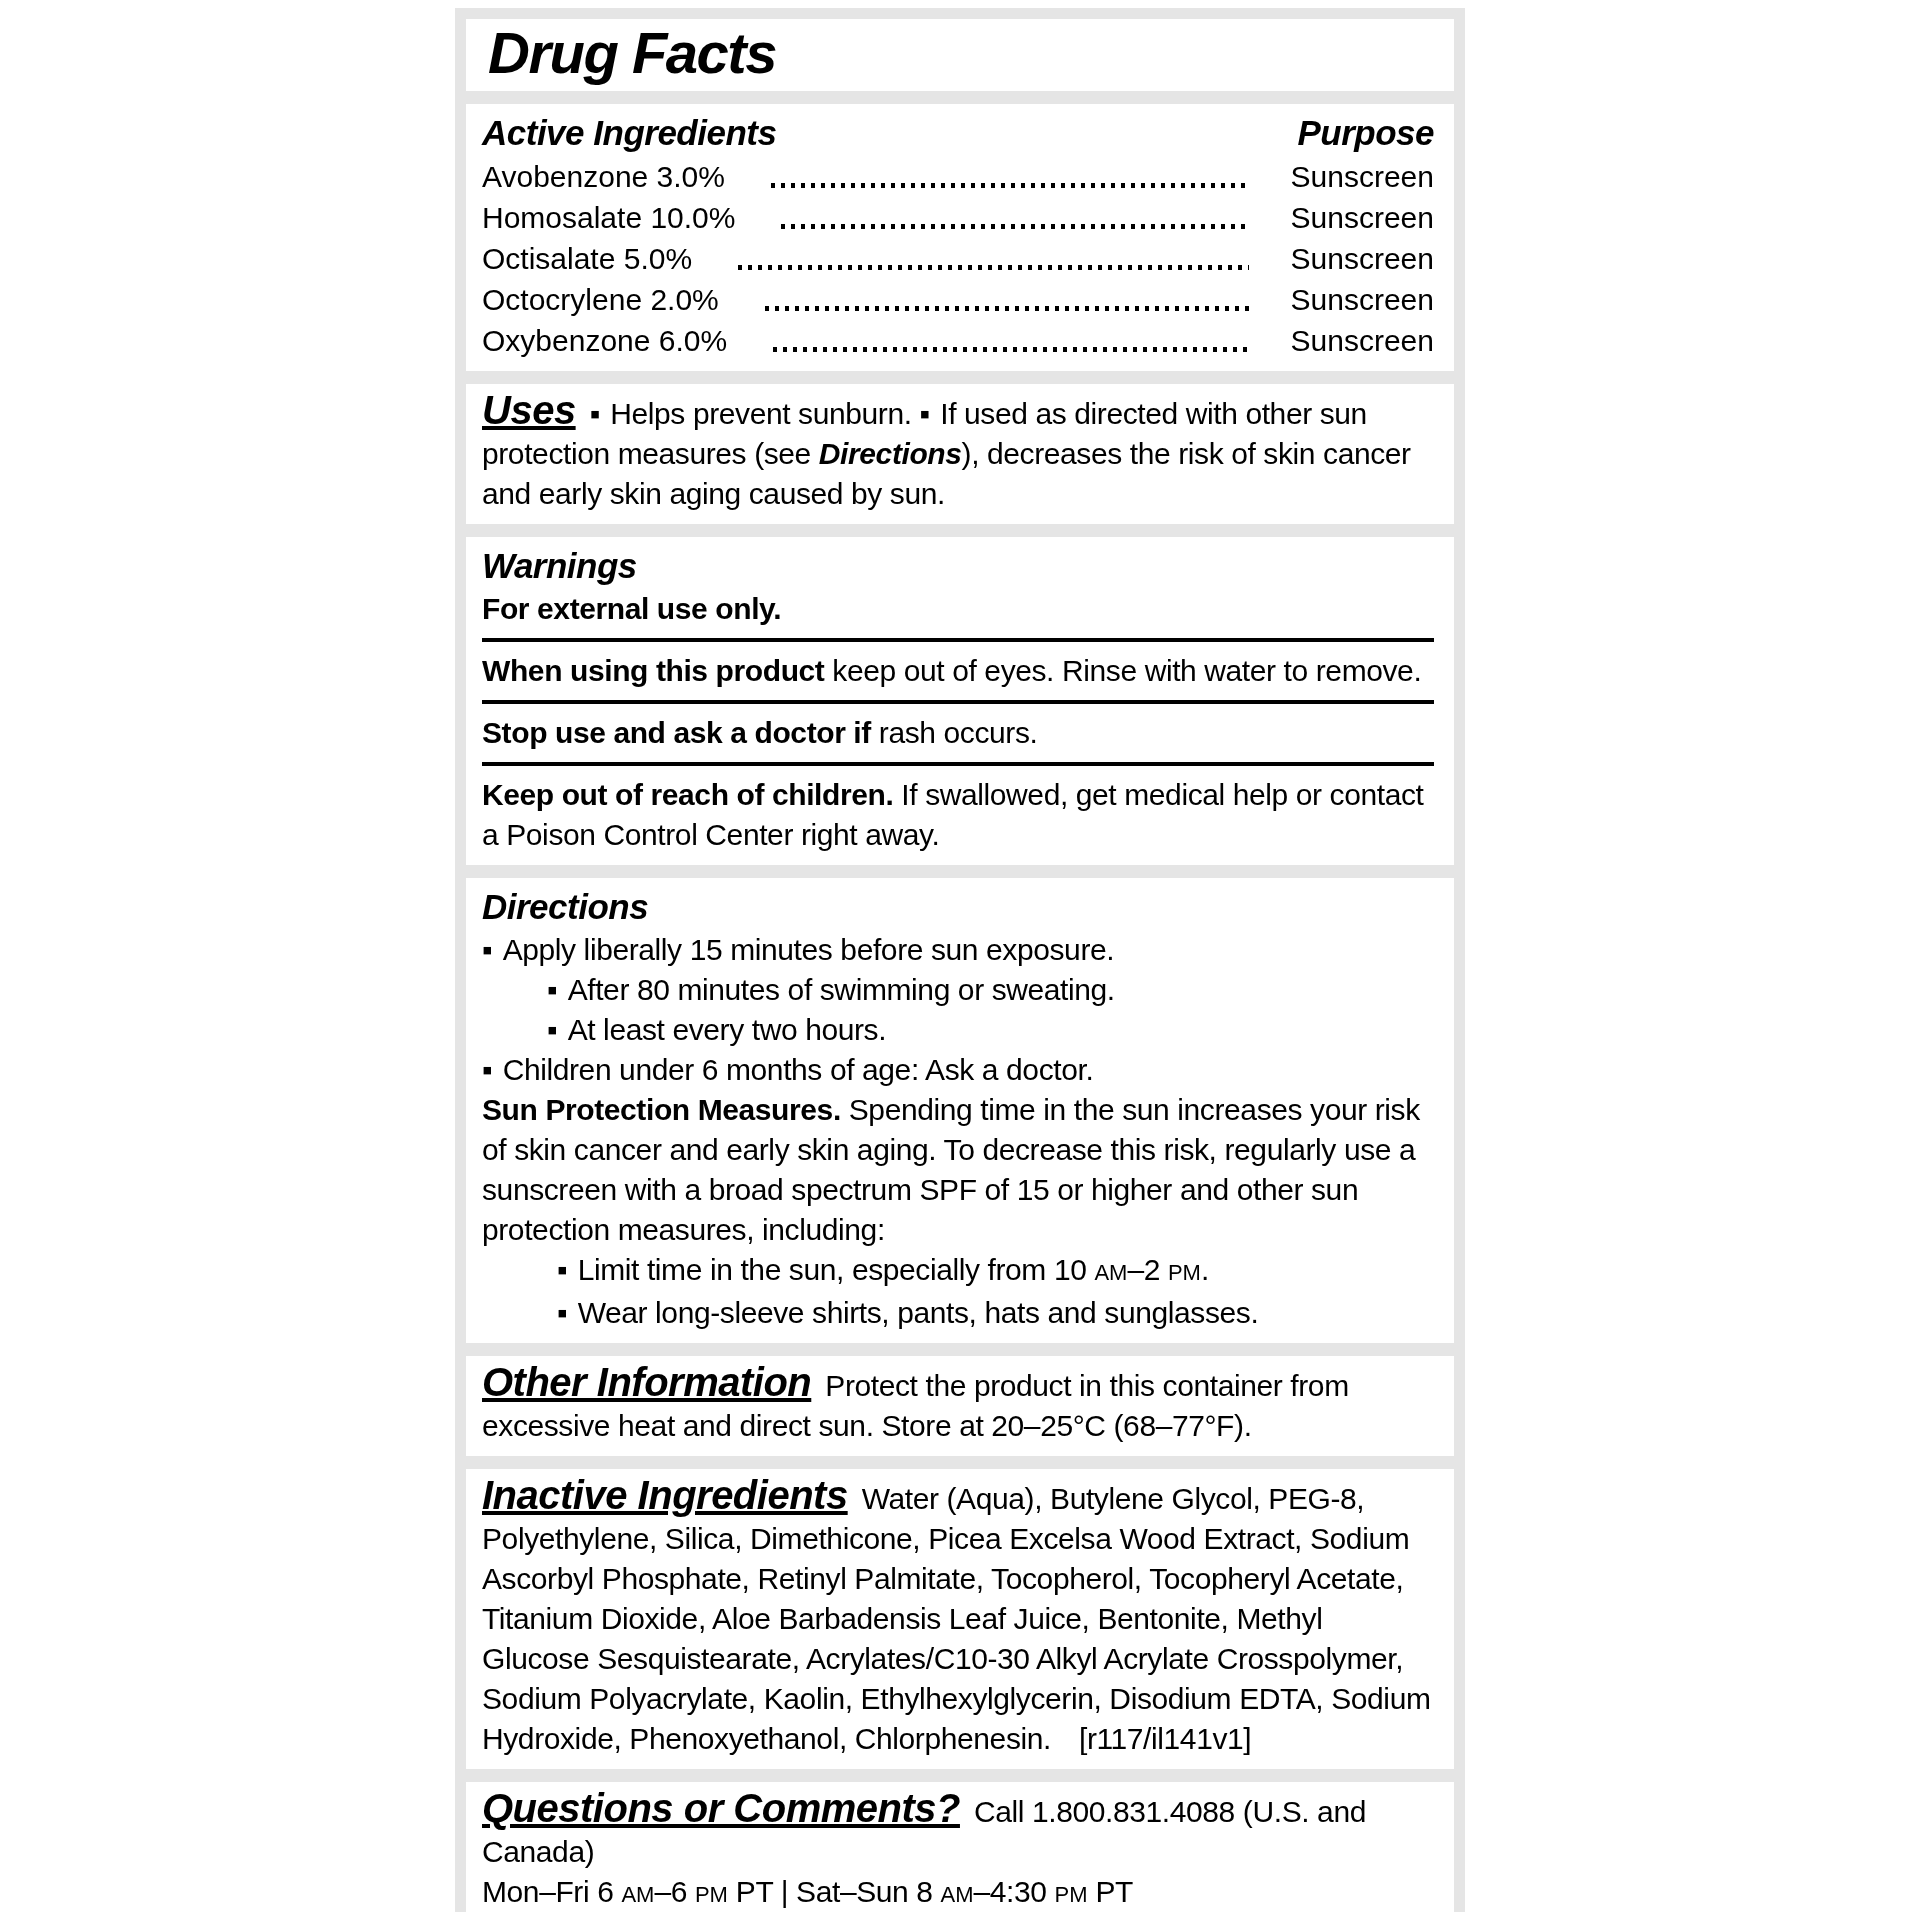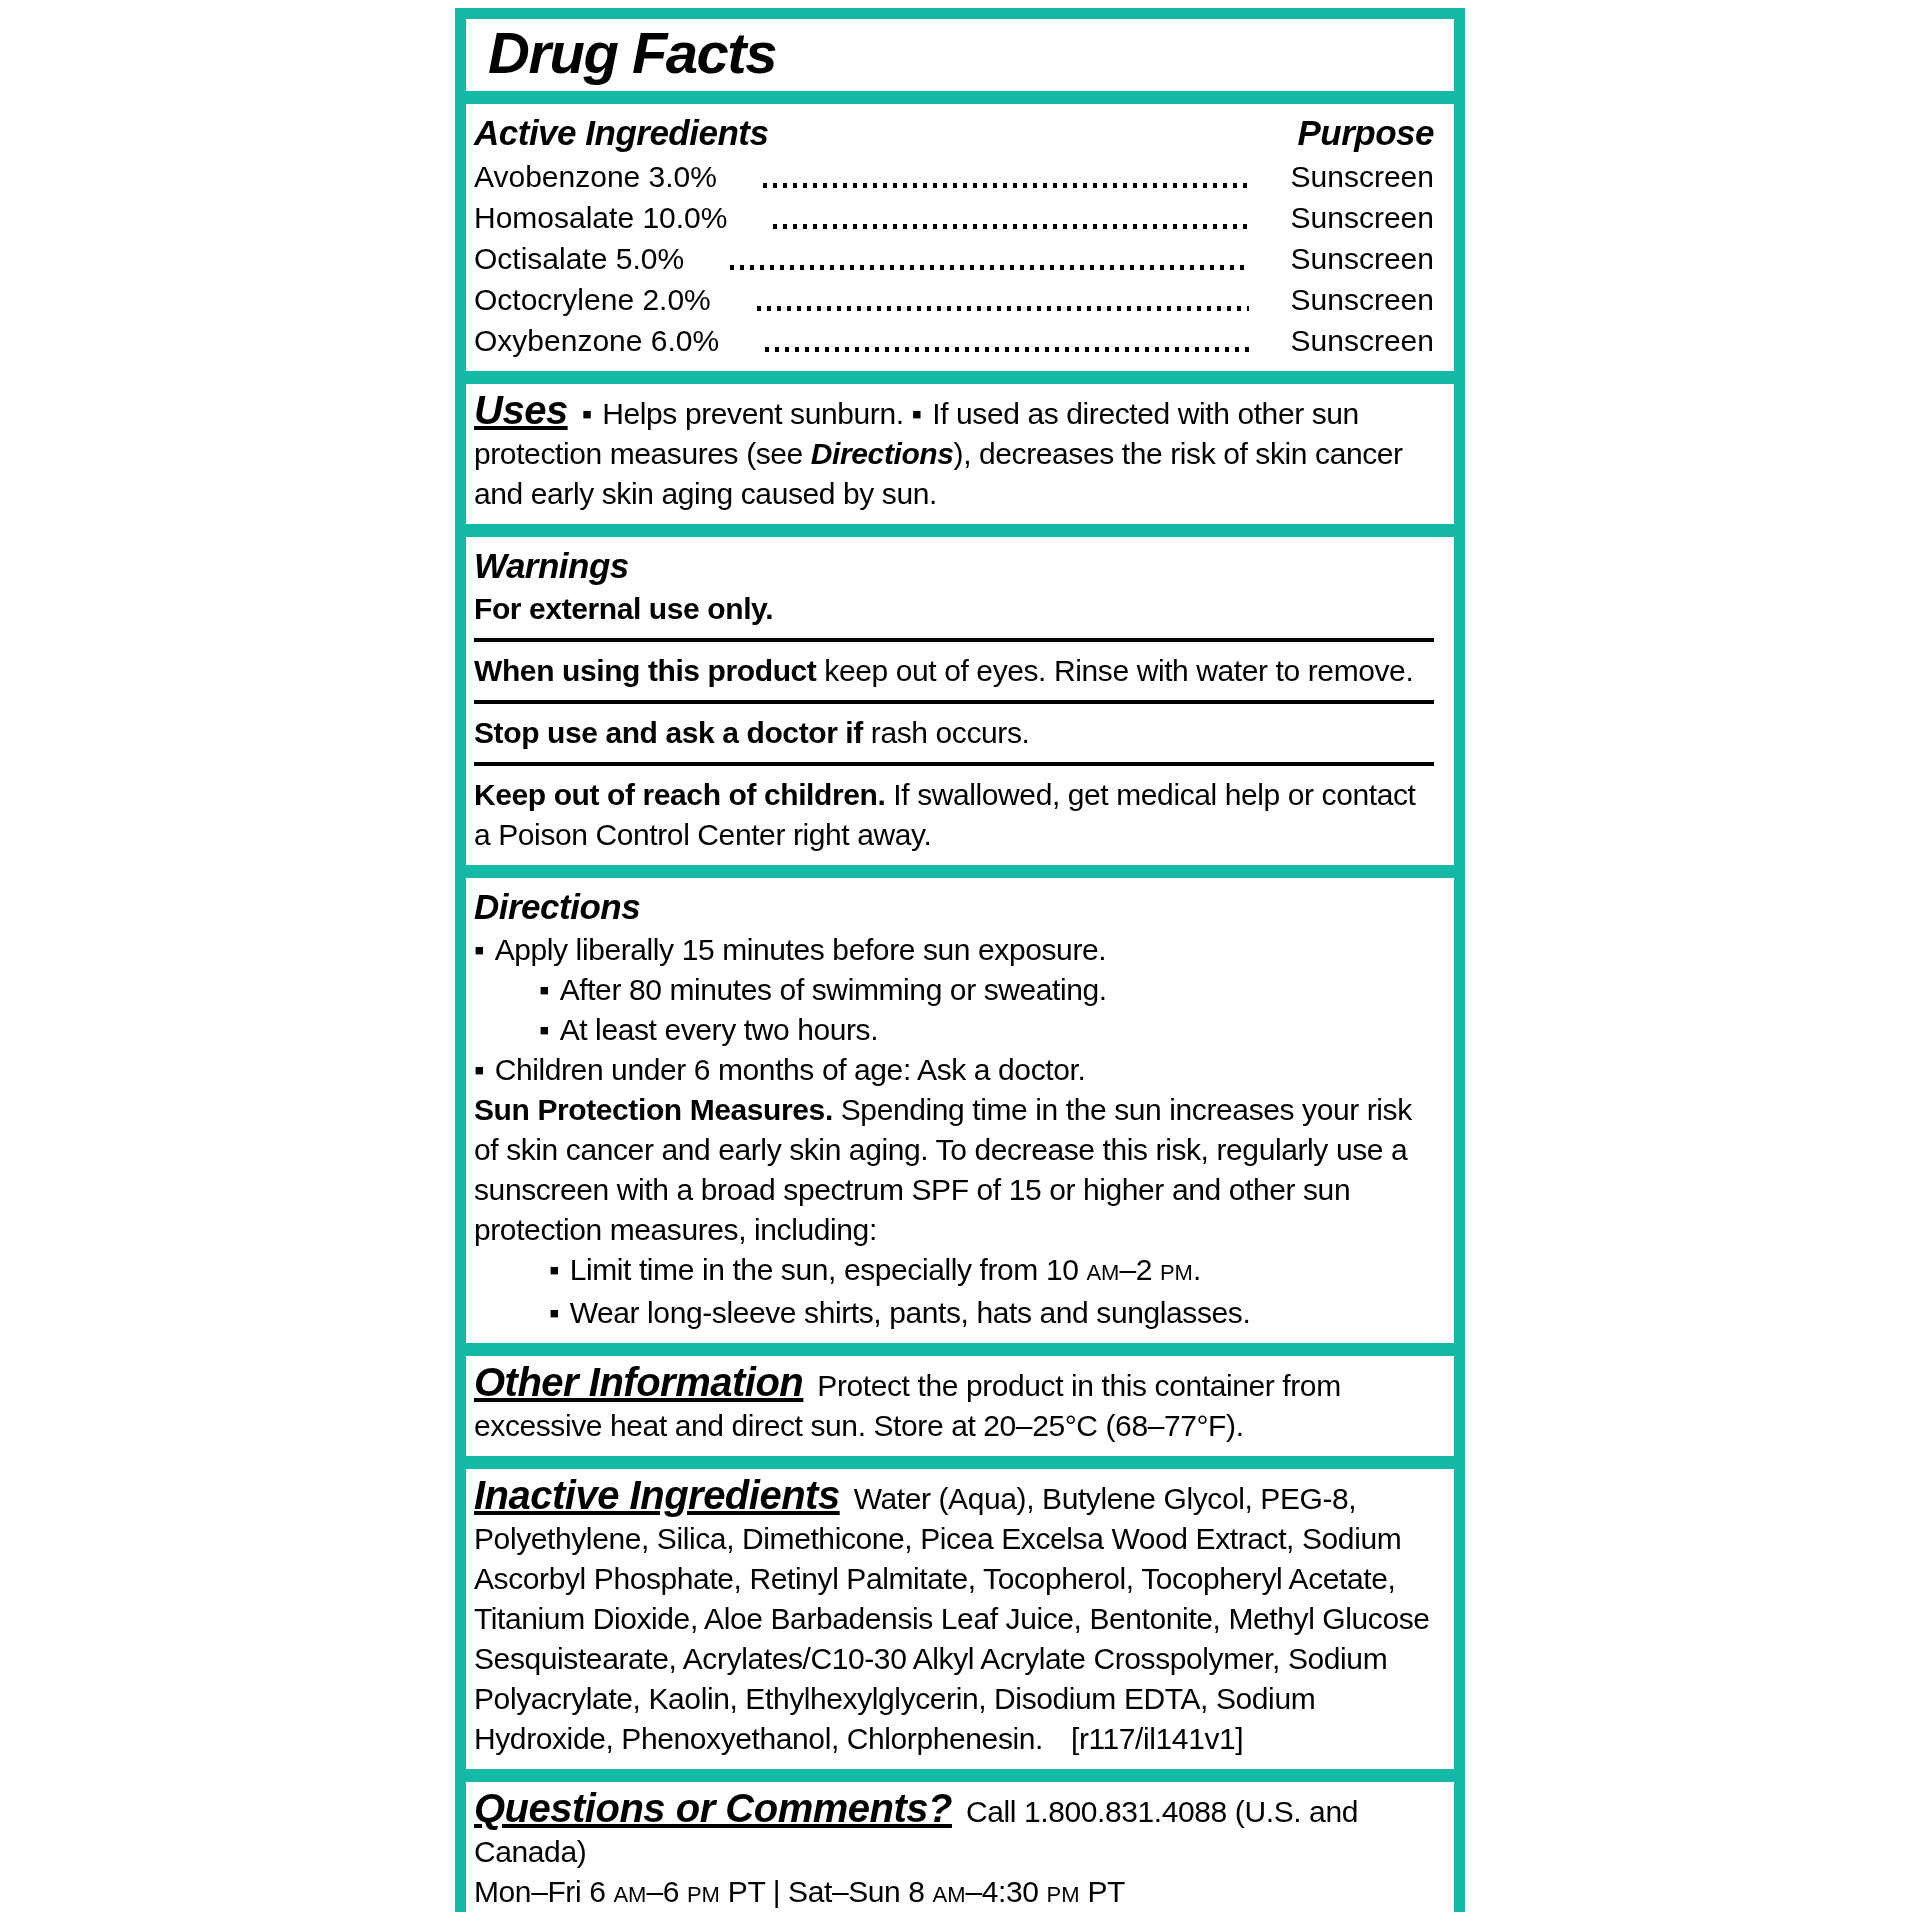--- a/index.html
+++ b/index.html
@@ -9,30 +9,30 @@
     background: #ffffff;
     color: #000000;
     font-family: "Liberation Sans", sans-serif;
     position: relative;
     overflow: hidden;
   }
   .panel {
     position: absolute;
     left: 455px; top: 8px;
     width: 1010px; height: 1904px;
-    background: #14b8a6;
+    background: #e5e5e5;
     display: flex;
     flex-direction: column;
     gap: 13px;
     padding: 11px;
     overflow: hidden;
   }
   .section {
     background: #ffffff;
-    padding: 6px 20px 10px 8px;
+    padding: 6px 20px 10px 16px;
     flex-shrink: 0;
   }
   .grow { flex: 1 1 auto; }
   .title-box { padding: 2px 20px 6px 22px; }
   .title {
     font-size: 58px;
     line-height: 64px;
     font-weight: bold;
     font-style: italic;
     letter-spacing: -1.5px;

